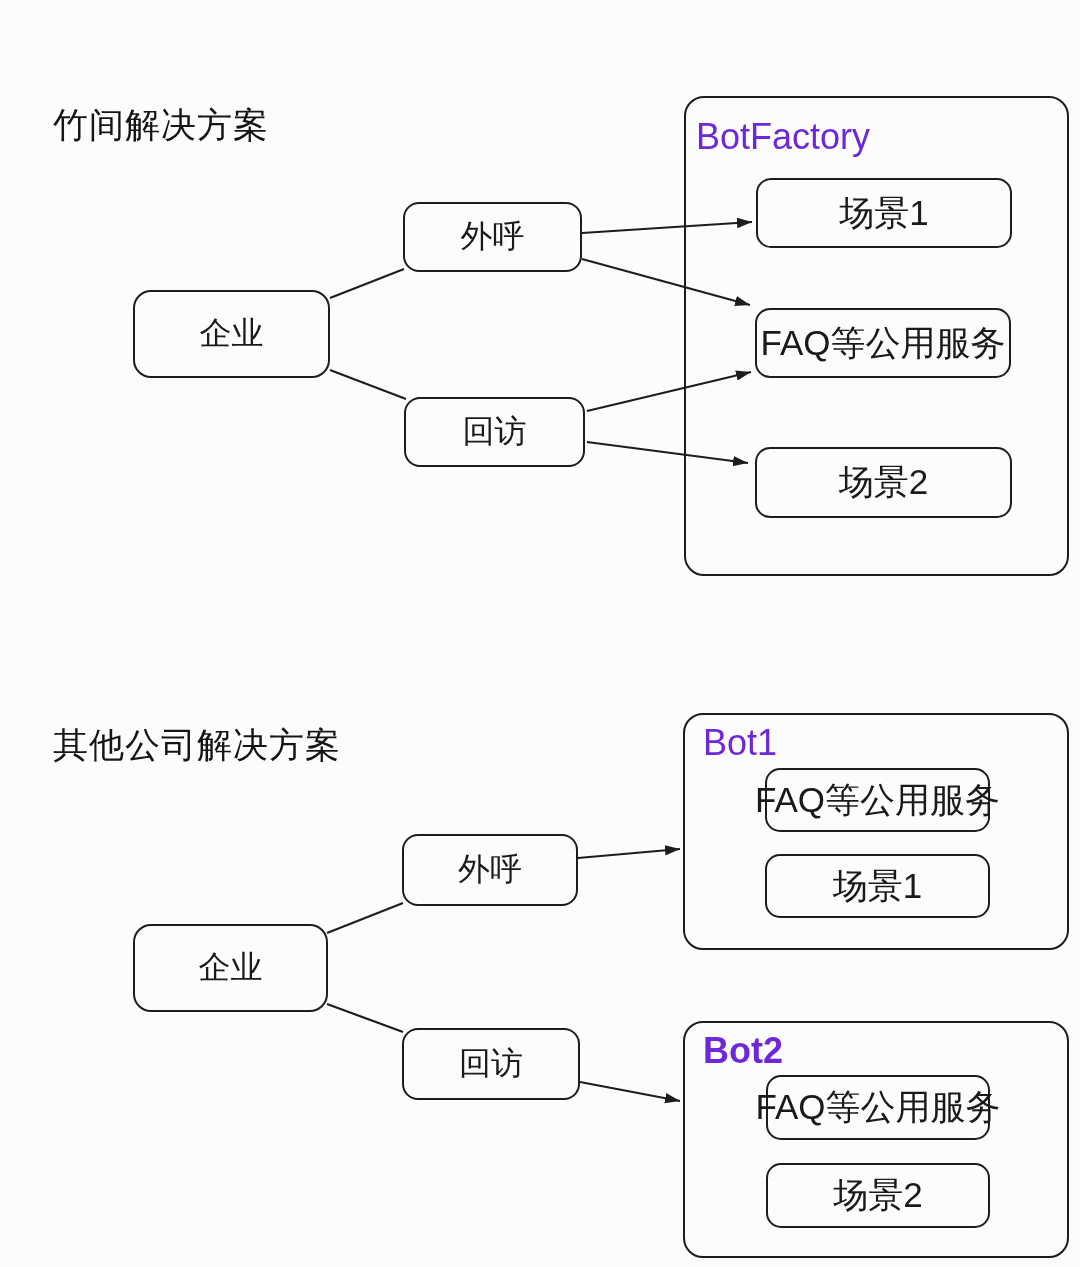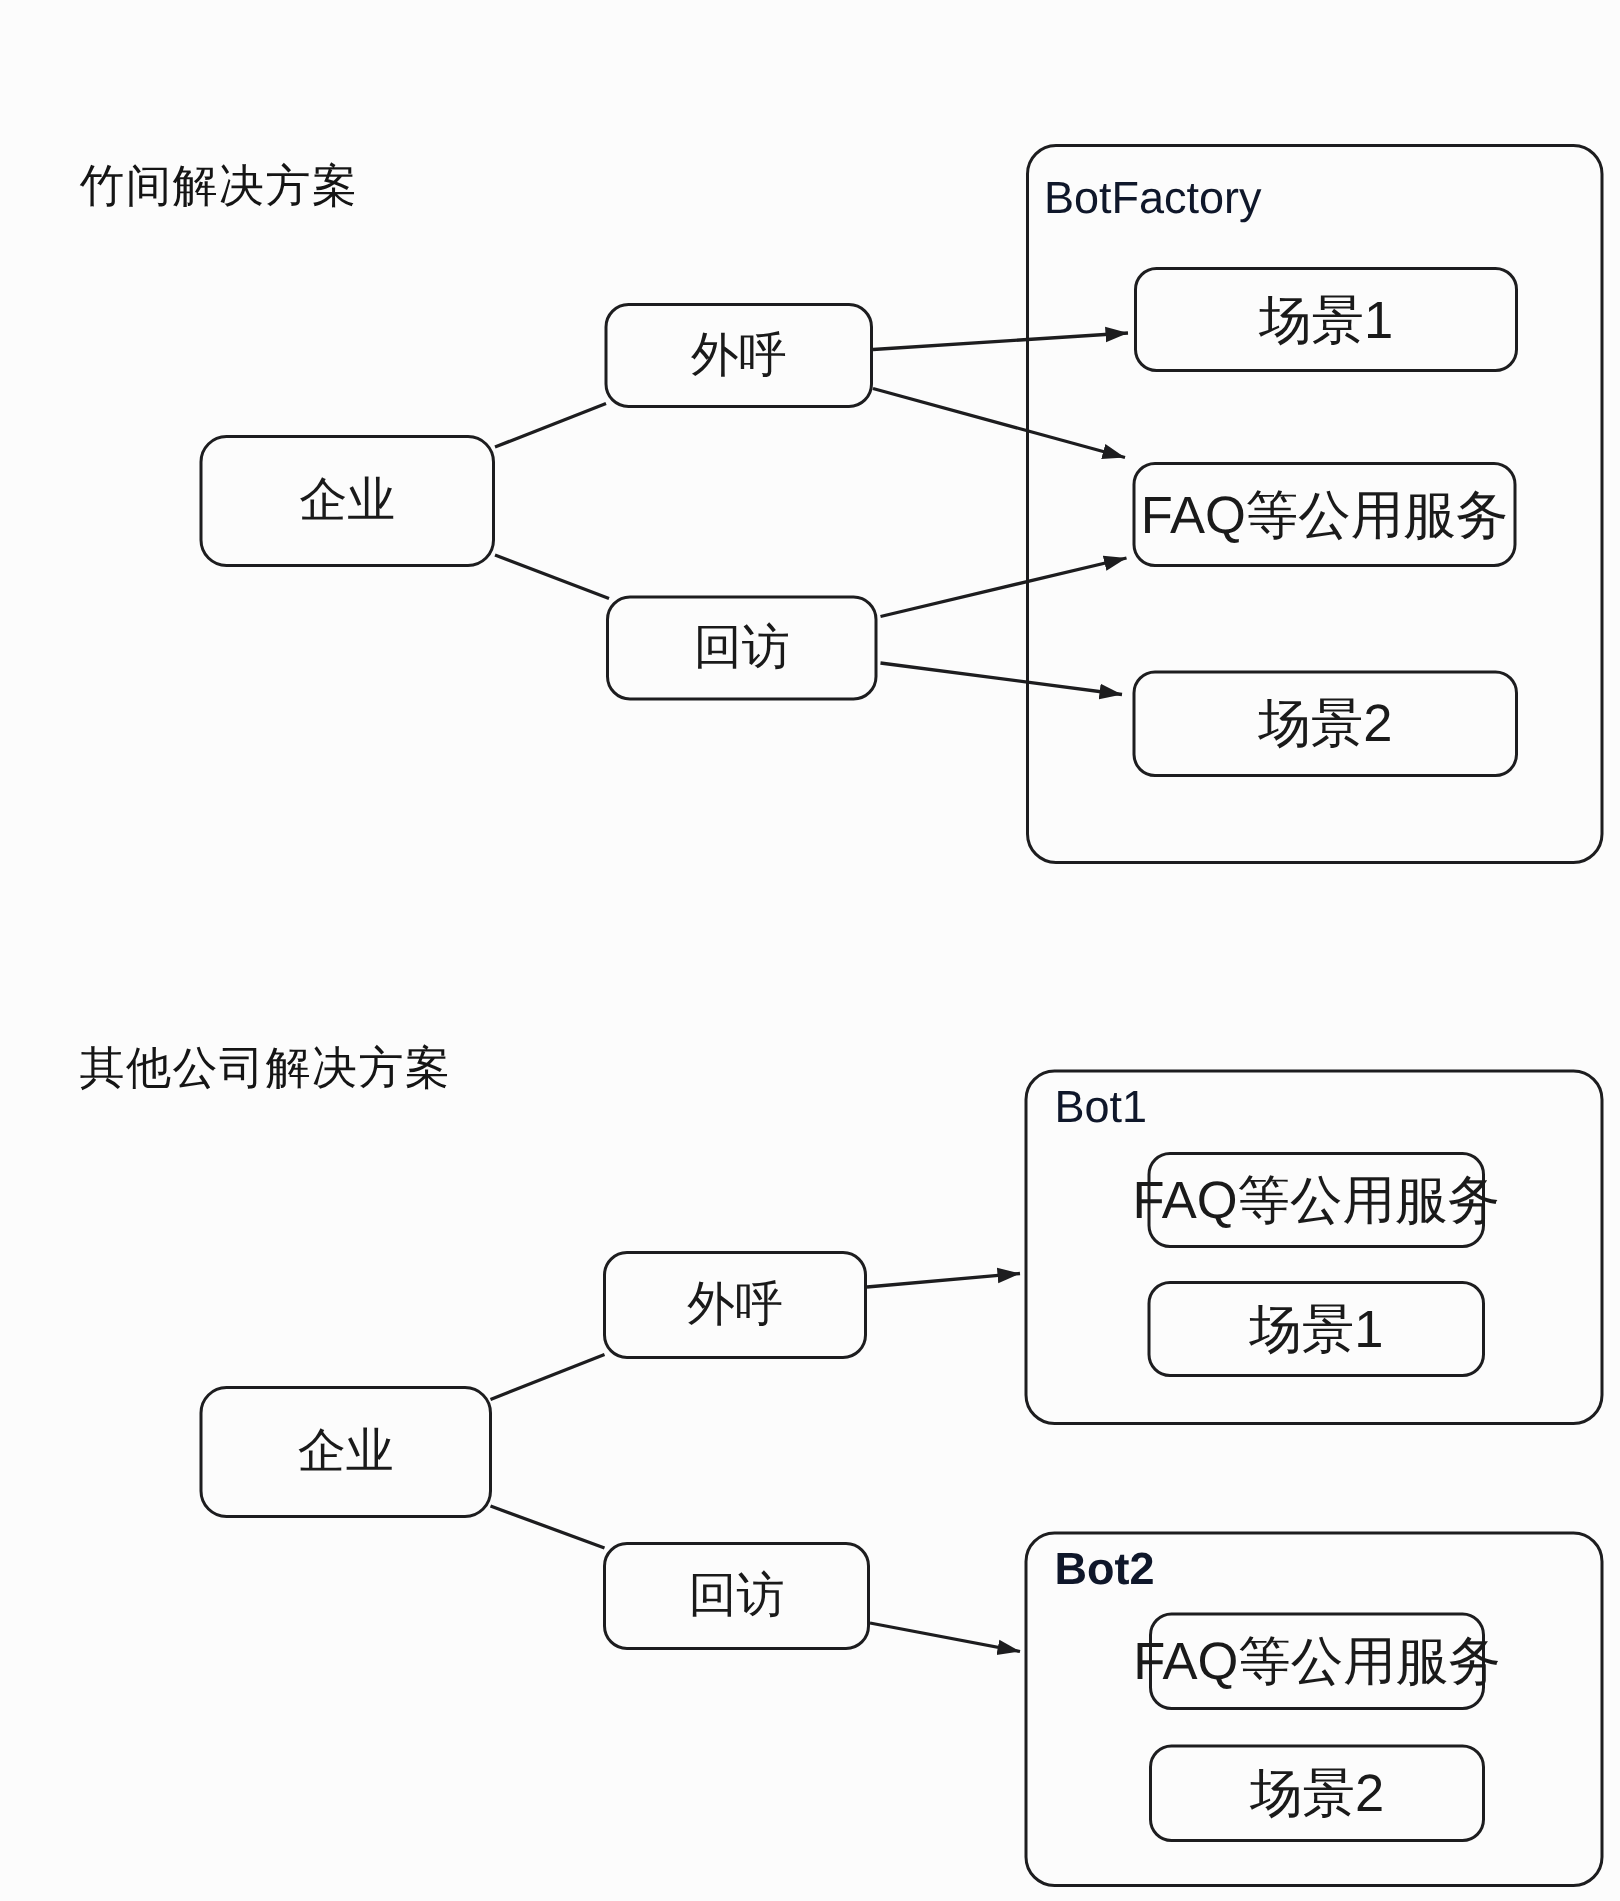--- a/index.html
+++ b/index.html
@@ -7,21 +7,21 @@
     position: relative;
     width: 1080px;
     height: 1267px;
     background: #fcfcfc;
     font-family: "Liberation Sans", sans-serif;
     color: #1a1a1a;
     overflow: hidden;
   }
   .section-title {
     position: absolute;
-    font-size: 30px;
+    font-size: 35px;
     line-height: 38px;
     letter-spacing: 1px;
     color: #151515;
     white-space: nowrap;
   }
   .node {
     position: absolute;
     border: 2.2px solid #1d1d1f;
     border-radius: 16px;
     background: #fcfcfc;
@@ -36,22 +36,22 @@
   .node.small { font-size: 35px; border-radius: 15px; text-align: right; }
   .container-box {
     position: absolute;
     border: 2.4px solid #1d1d1f;
     border-radius: 20px;
     background: transparent;
     box-sizing: border-box;
   }
   .container-label {
     position: absolute;
-    font-size: 30px;
-    color: #0f172a;
+    font-size: 36px;
+    color: #6d28d9;
     white-space: nowrap;
   }
   svg.connectors {
     position: absolute;
     left: 0; top: 0;
     width: 1080px; height: 1267px;
     z-index: 5;
     pointer-events: none;
   }
   svg.connectors line { stroke: #1d1d1f; stroke-width: 2.2; }
@@ -93,21 +93,21 @@
 
   <div class="container-box" style="left:684px; top:96px; width:385px; height:480px;"></div>
   <div class="container-label" style="left:696px; top:116px;">BotFactory</div>
 
   <div class="node small" style="left:756px; top:178px; width:256px; height:70px;">场景1</div>
 
   <div class="node small" style="left:755px; top:308px; width:256px; height:70px;">FAQ等公用服务</div>
 
   <div class="node small" style="left:755px; top:447px; width:257px; height:71px;">场景2</div>
 
-  <div class="section-title" style="left:53px; top:694px;">其他公司解决方案</div>
+  <div class="section-title" style="left:53px; top:726px;">其他公司解决方案</div>
 
   <div class="node" style="left:133px; top:924px; width:195px; height:88px; border-radius:18px;">企业</div>
 
   <div class="node" style="left:402px; top:834px; width:176px; height:72px;">外呼</div>
 
   <div class="node" style="left:402px; top:1028px; width:178px; height:72px;">回访</div>
 
   <div class="container-box" style="left:683px; top:713px; width:386px; height:237px;"></div>
   <div class="container-label" style="left:703px; top:722px;text-align:right;">Bot1</div>
 

